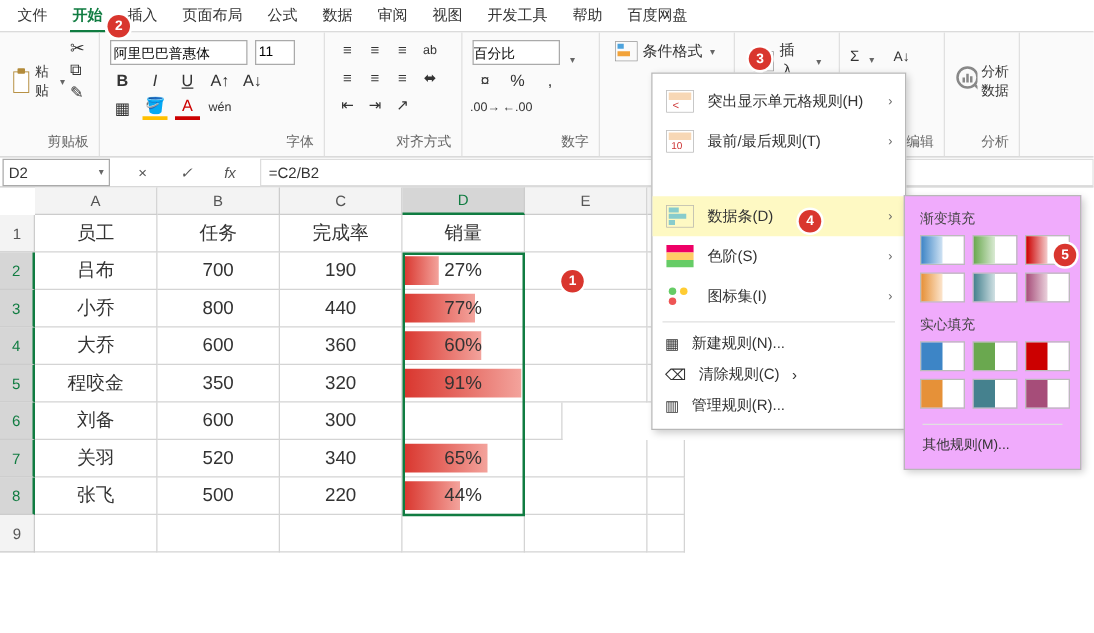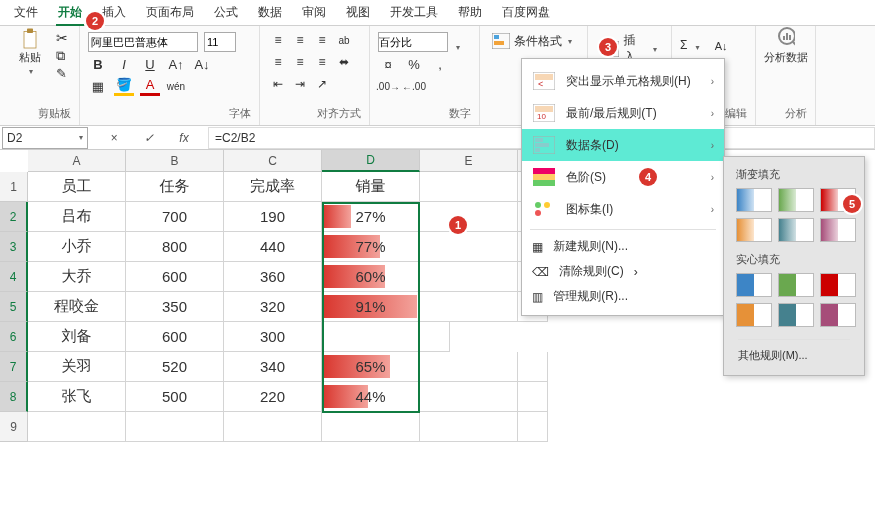--- a/index.html
+++ b/index.html
@@ -9,21 +9,21 @@
 .menubar { display: flex; height: 26px; align-items: center; padding: 0 4px; border-bottom: 1px solid #d0d0d0; }
 .menubar .item { padding: 4px 10px; cursor: default; }
 .menubar .item.active { color: #107c41; font-weight: 600; position: relative; }
 .menubar .item.active::after { content:""; position:absolute; left:8px; right:8px; bottom:-1px; height:2px; background:#107c41; }
 
 
 .ribbon { display: flex; height: 100px; border-bottom: 1px solid #d0d0d0; background: #fafafa; position: relative; }
 .group { border-right: 1px solid #e0e0e0; padding: 4px 8px 2px 8px; display: flex; flex-direction: column; }
 .group-label { text-align: right; font-size: 11px; color: #666; margin-top: auto; padding: 2px 0; }
 .row { display: flex; gap: 6px; align-items: flex-end; height: 22px; }
-.bigbtn { display:flex; flex-direction:column; align-items:center; width:44px; height:70px; font-size:11px; gap:2px;}
+.bigbtn { display:flex; flex-direction:row; align-items:center; justify-content:center; width:44px; height:70px; font-size:11px; gap:2px;}
 .icon { width:18px; height:18px; display:inline-flex; align-items:center; justify-content:center; }
 .tri { font-size:8px; color:#666; margin-left:2px;}
 .font-select { height:20px; font-size:11px; border:1px solid #aaa; background:#fff; padding:0 2px;}
 .font-select.name{width:110px;}
 .font-select.size{width:32px;}
 .fmt { width:20px; height:20px; display:flex; align-items:center; justify-content:center; font-size:13px;}
 .fmt.b{font-weight:bold;}
 .fmt.i{font-style:italic;}
 .fmt.u{text-decoration:underline;}
 .align-box{display:grid;grid-template-columns:repeat(4,20px);gap:2px;}
@@ -33,26 +33,26 @@
 .insbtn{display:flex;align-items:center;gap:4px;padding:2px 6px;}
 
 
 .callout{position:absolute;width:18px;height:18px;background:#d9362e;border-radius:50%;color:#fff;font-size:11px;font-weight:bold;display:flex;align-items:center;justify-content:center;z-index:50;box-shadow:0 0 0 2px #fff;}
 
 
 .cf-menu{position:absolute;left:521px;top:58px;width:204px;background:#fff;border:1px solid #b8b8b8;box-shadow:2px 2px 6px rgba(0,0,0,.2);z-index:40;padding:6px 0;}
 .cf-item{display:flex;align-items:center;padding:6px 10px;gap:10px;cursor:default;position:relative;}
 .cf-item .cf-icon{width:24px;height:20px;display:flex;align-items:center;justify-content:center;}
 .cf-item .chev{margin-left:auto;color:#666;font-size:10px;}
-.cf-item.hover{background:#5eead4;}
+.cf-item.hover{background:#fef9c3;margin-top:28px;}
 .cf-sep{height:1px;background:#e0e0e0;margin:4px 8px;}
 .cf-small{padding:4px 10px;display:flex;align-items:center;gap:10px;font-size:12px;}
 
 
-.db-menu{position:absolute;left:723px;top:156px;width:142px;background:#e5e5e5;border:1px solid #b8b8b8;box-shadow:2px 2px 6px rgba(0,0,0,.2);z-index:41;padding:8px 6px;}
+.db-menu{position:absolute;left:723px;top:156px;width:142px;background:#f0abfc;border:1px solid #b8b8b8;box-shadow:2px 2px 6px rgba(0,0,0,.2);z-index:41;padding:8px 6px;}
 .db-title{font-size:11px;color:#444;padding:2px 6px 6px;}
 .db-grid{display:grid;grid-template-columns:repeat(3,36px);gap:6px;padding:0 6px 8px;}
 .db-swatch{width:36px;height:24px;border:1px solid #bbb;position:relative;background:linear-gradient(#fff,#fff);display:flex;}
 .db-swatch span{display:block;width:50%;height:100%;}
 .db-more{font-size:11px;padding:4px 8px;}
 
 
 .fbar{display:flex;height:24px;align-items:center;border-bottom:1px solid #ccc;gap:13px;}
 .namebox{width:86px;height:22px;border:1px solid #aaa;margin:0 2px;padding:0 4px;display:flex;align-items:center;}
 .fxbtn{width:22px;height:22px;display:flex;align-items:center;justify-content:center;color:#555;font-style:italic;}

